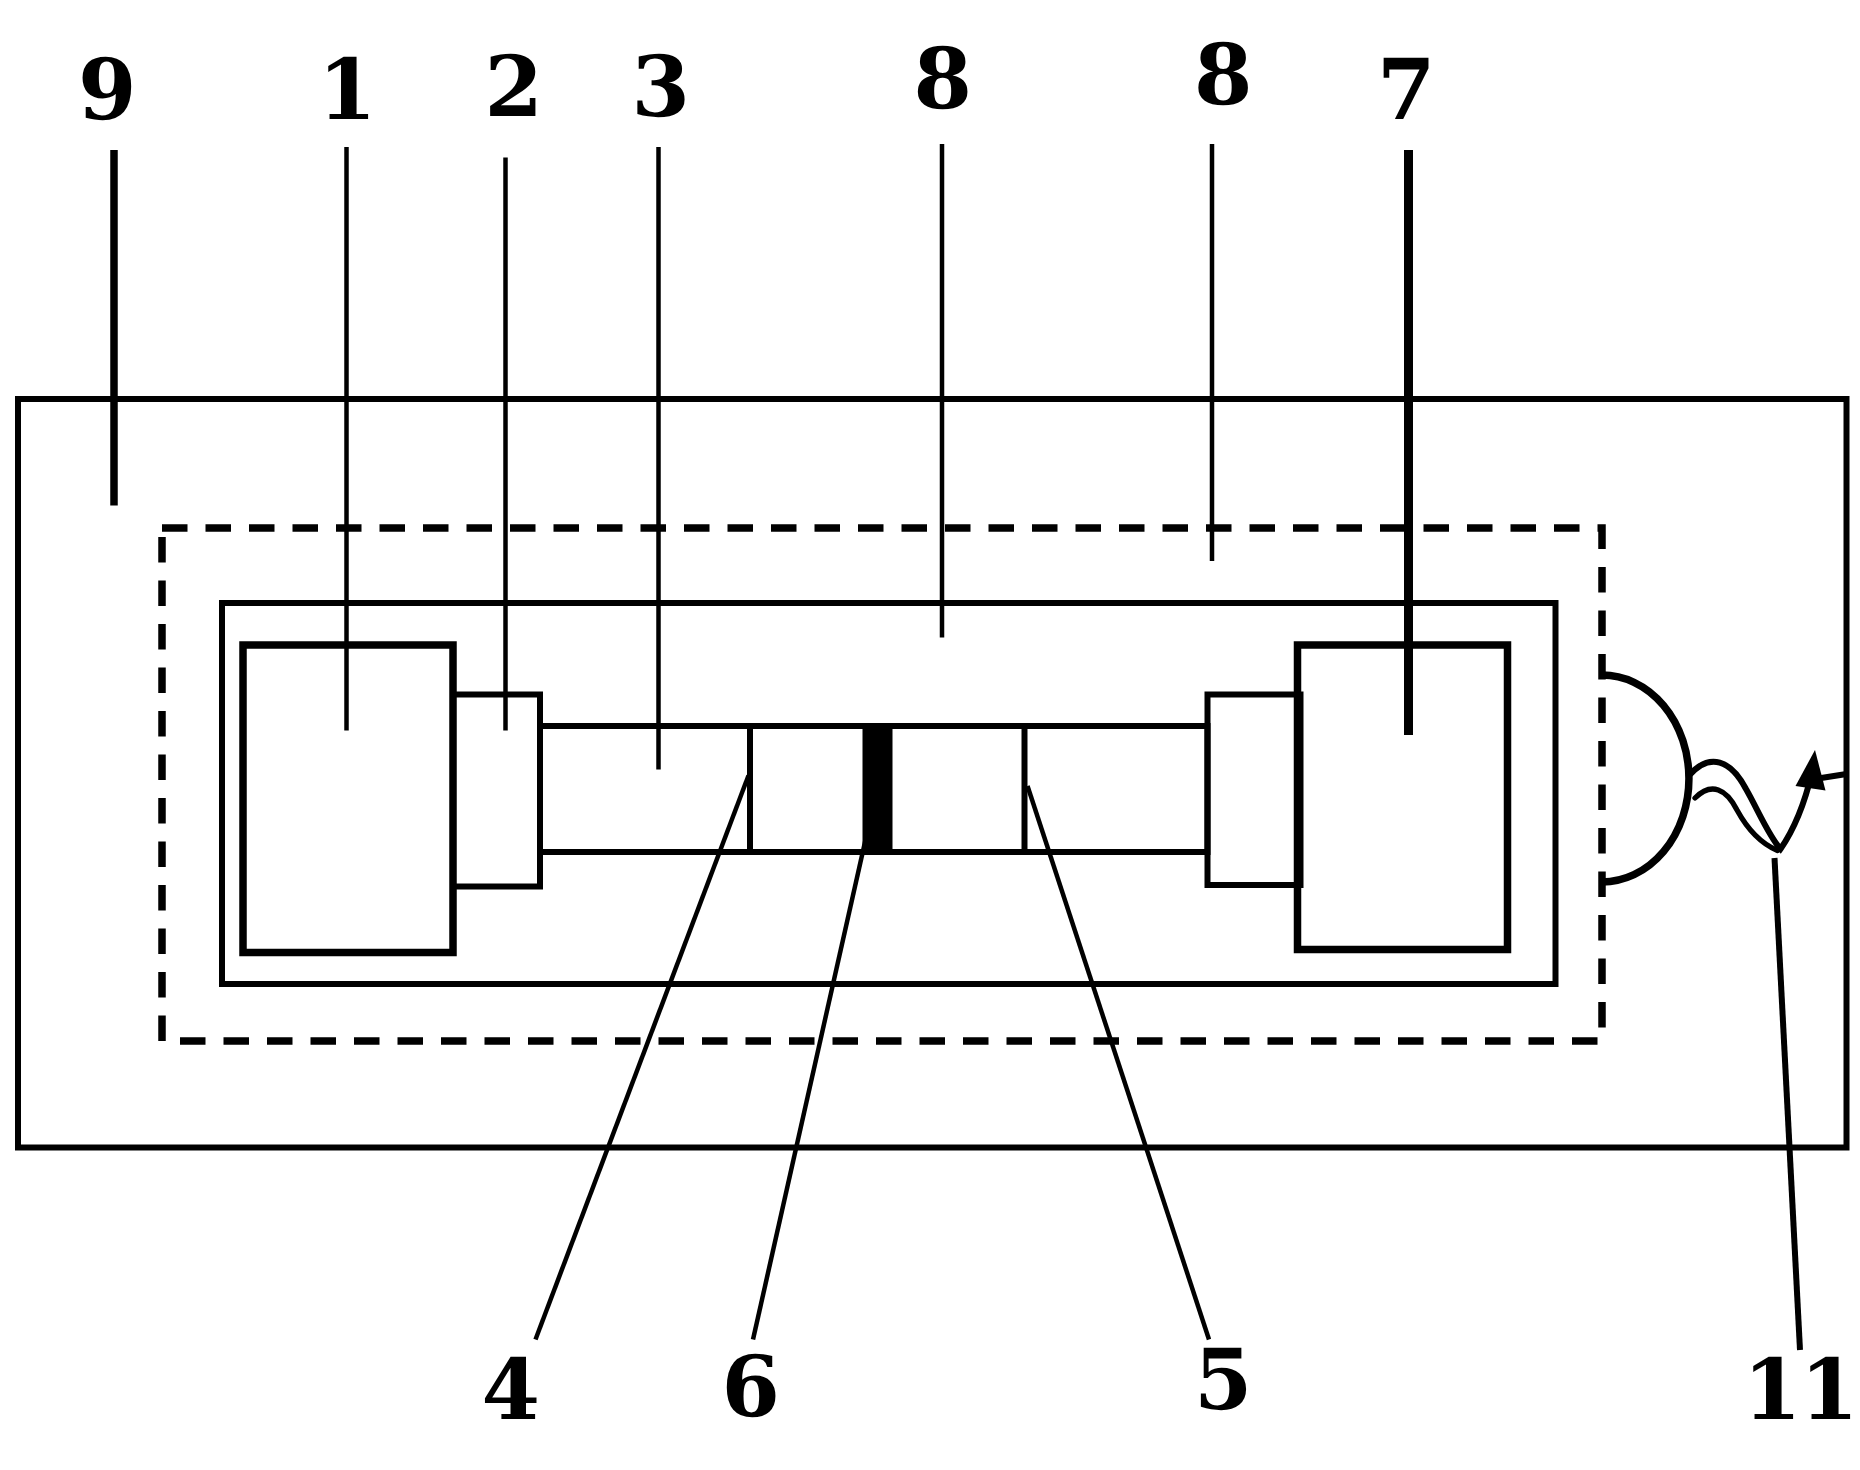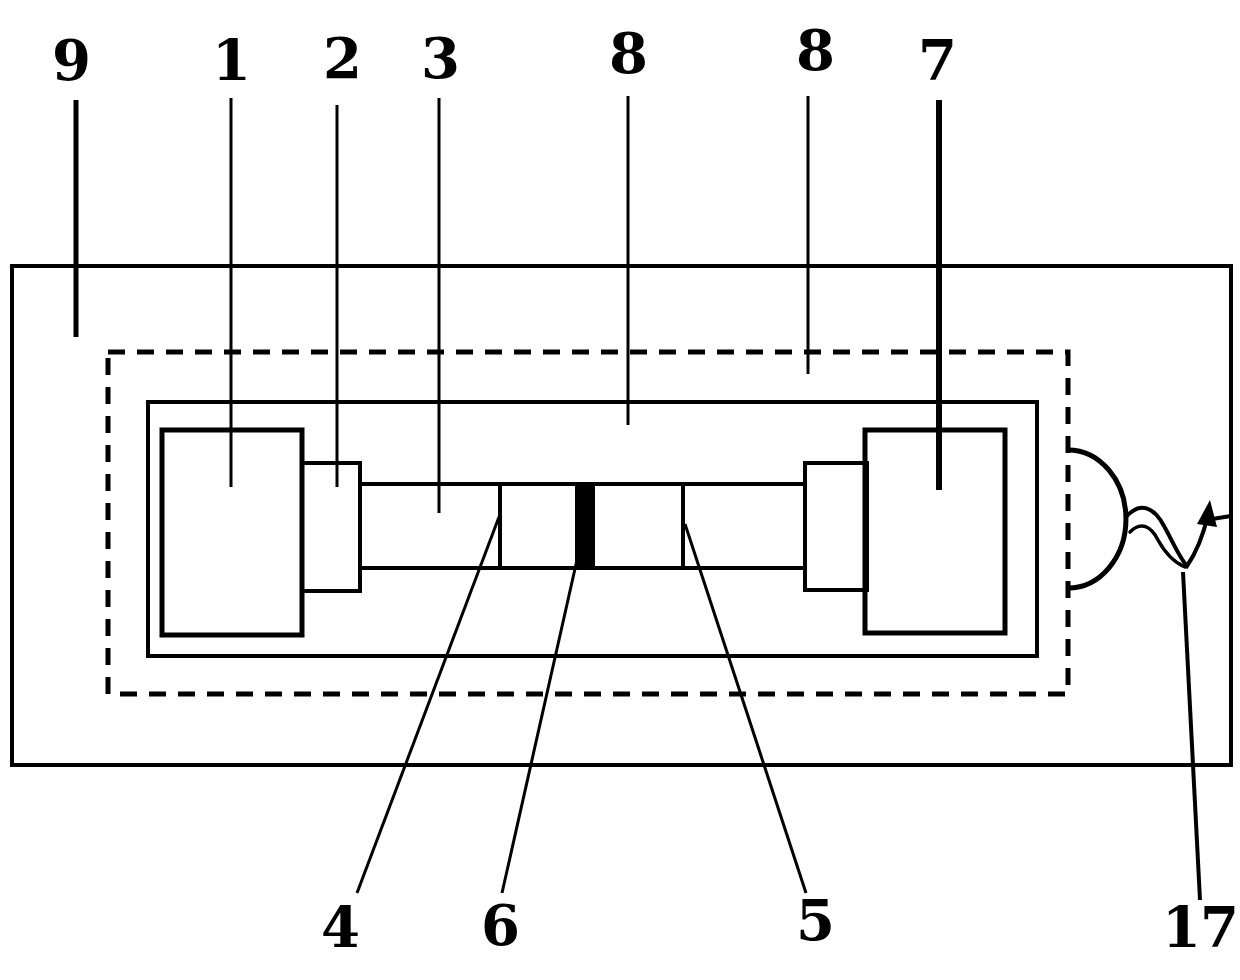--- a/index.html
+++ b/index.html
@@ -67,15 +67,15 @@
   <div class="callout" style="left:71px;  top:60px;">9</div>
   <div class="callout" style="left:231px; top:60px;">1</div>
   <div class="callout" style="left:342px; top:58px;">2</div>
   <div class="callout" style="left:440px; top:58px;">3</div>
   <div class="callout" style="left:628px; top:53px;">8</div>
   <div class="callout" style="left:815px; top:50px;">8</div>
   <div class="callout" style="left:937px; top:60px;">7</div>
   <div class="callout" style="left:340px; top:927px;">4</div>
   <div class="callout" style="left:500px; top:925px;">6</div>
   <div class="callout" style="left:815px; top:920px;">5</div>
-  <div class="callout" style="left:1200px;top:927px;">17</div>
+  <div class="callout" style="left:1200px;top:927px;">11</div>
 
 </div>
 
 </body></html>

